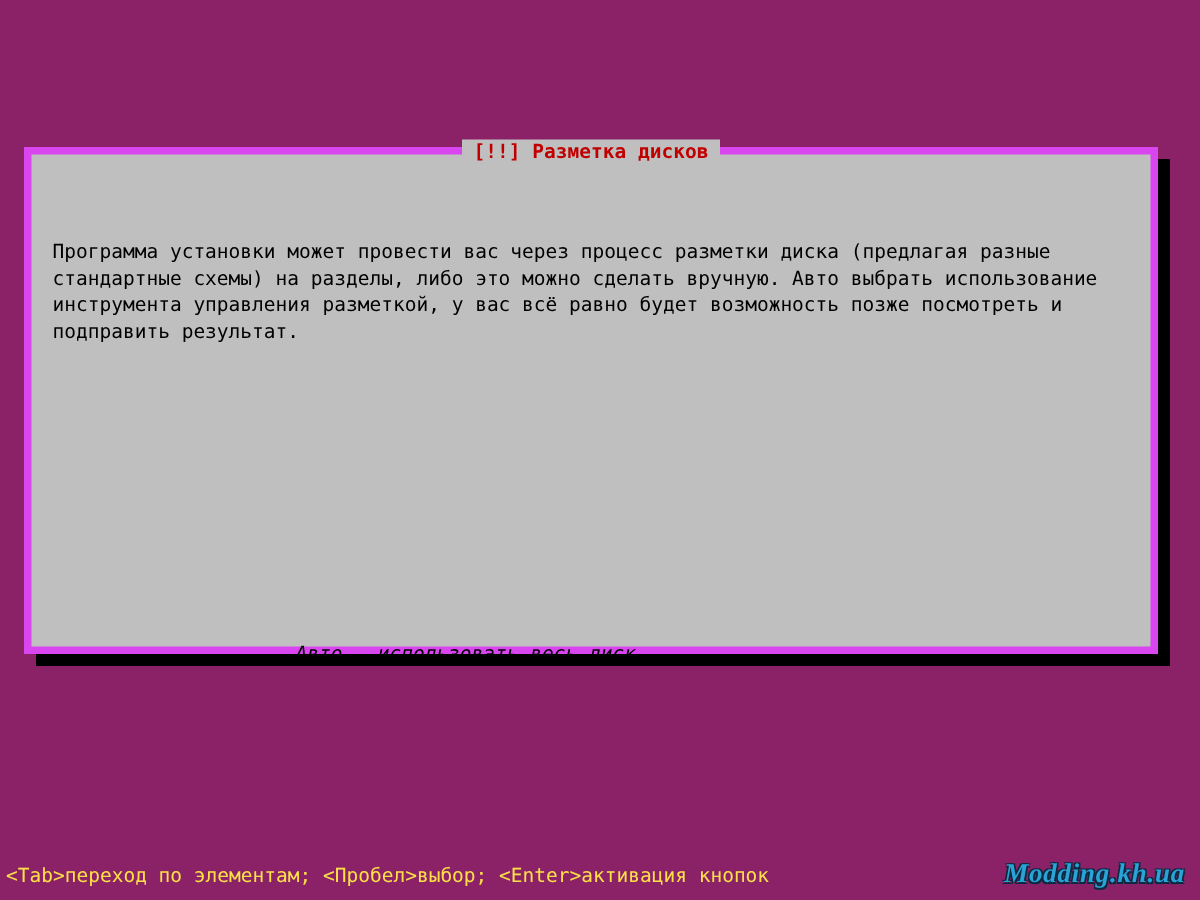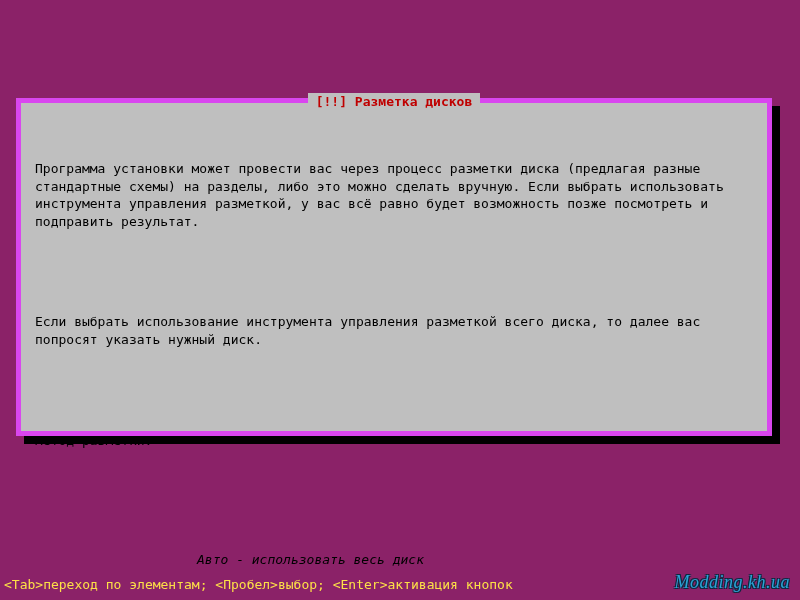--- a/index.html
+++ b/index.html
@@ -64,46 +64,44 @@
     bottom: 6px;
     color: #fde047;
     white-space: pre;
   }
   .watermark {
     position: absolute;
     right: 10px;
     bottom: 6px;
     font-family: Georgia, "Times New Roman", serif;
     font-style: italic;
-    font-weight: normal;
+    font-weight: bold;
     font-size: 18px;
     color: #2aa3d6;
     text-shadow:
       -1px -1px 0 #0b2a40,
        1px -1px 0 #0b2a40,
       -1px  1px 0 #0b2a40,
        1px  1px 0 #0b2a40;
     letter-spacing: 0.5px;
   }
 </style>
 </head>
 <body>
 
 <div class="shadow"></div>
 
 <div class="dialog">
   <div class="title-wrap">
     <span class="title">[!!] Разметка дисков</span>
   </div>
   <div class="content">
-    <div>Программа установки может провести вас через процесс разметки диска (предлагая разные стандартные схемы) на разделы, либо это можно сделать вручную. Если выбрать использовать инструмента управления разметкой, у вас всё равно будет возможность позже посмотреть и подправить результат.</div>
+    <div>Программа установки может провести вас через процесс разметки диска (предлагая разные стандартные схемы) на разделы, либо это можно сделать вручную. Авто выбрать использование инструмента управления разметкой, у вас всё равно будет возможность позже посмотреть и подправить результат.</div>
     <div style="height:13px"></div>
-    <div>Если выбрать использование инструмента управления разметкой всего диска, то далее вас попросят указать нужный диск.</div>
     <div style="height:13px"></div>
-    <div>Метод разметки:</div>
 
     <div class="options">
       <span class="opt">Авто - использовать весь диск</span>
       
       
       
     </div>
 
     
   </div>

